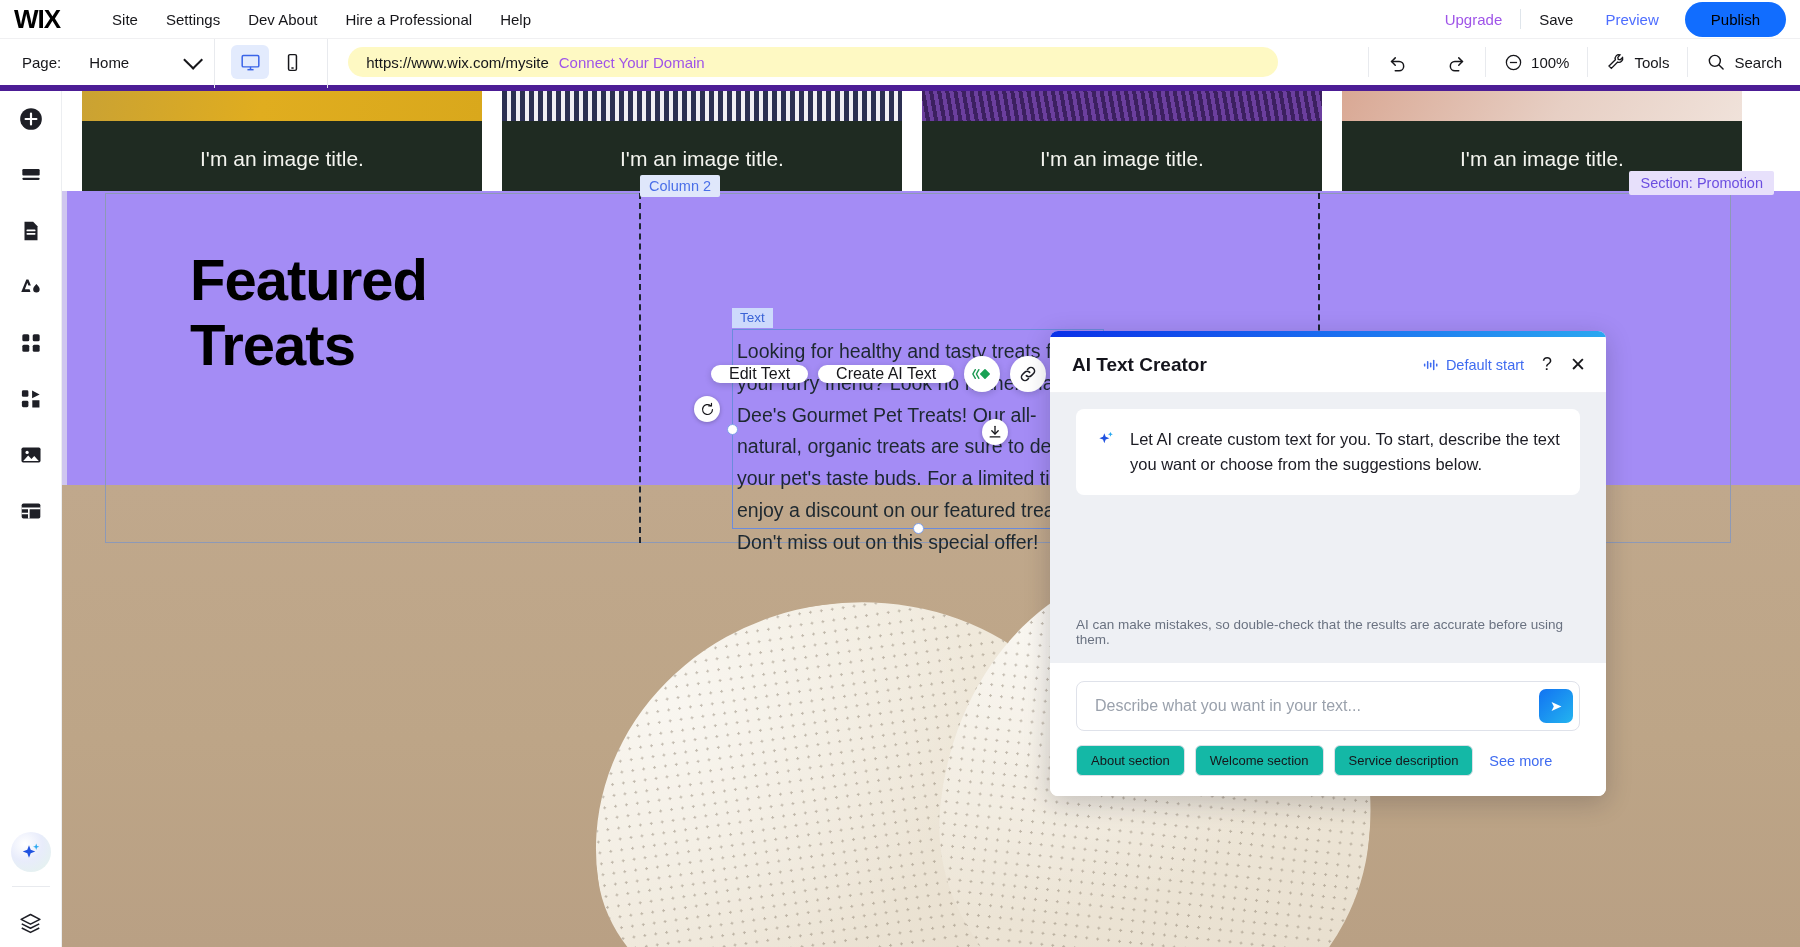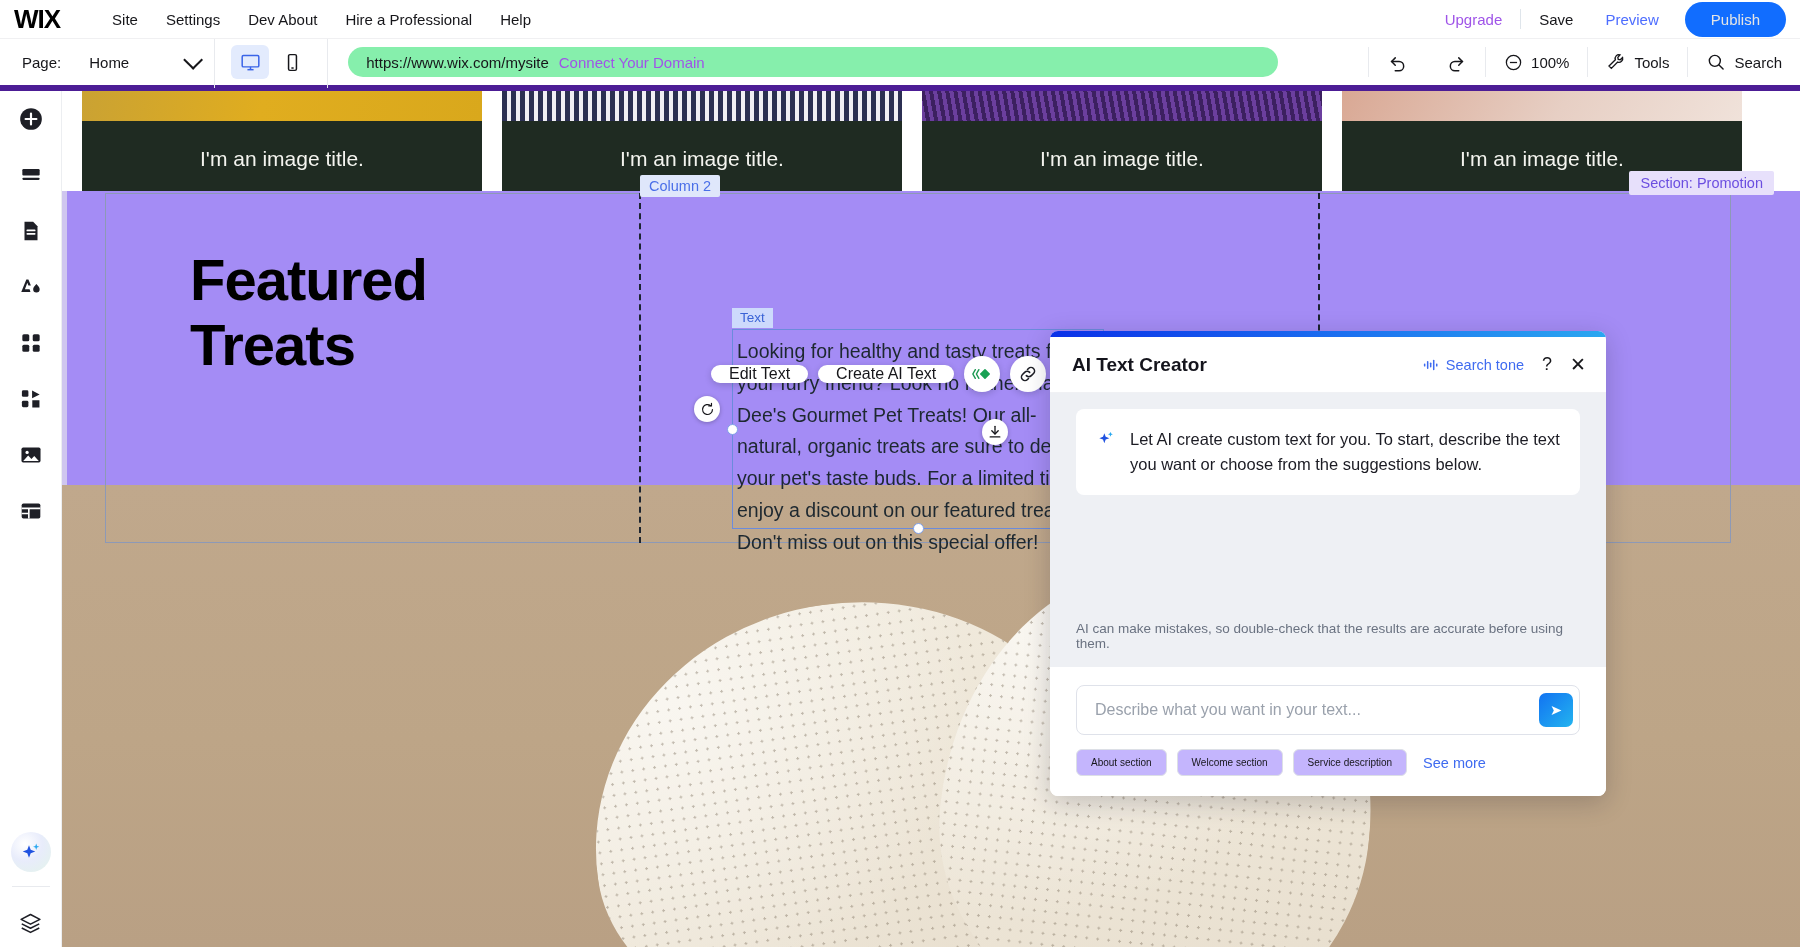--- a/index.html
+++ b/index.html
@@ -28,21 +28,21 @@
   }
   .topbar-right {
     margin-left: auto; display: flex; align-items: center; gap: 0px;
     padding-right: 14px;
   }
   .link-upgrade { font-size: 15px; color: #9f54e8; padding: 6px 16px; }
   .tb-sep { width: 1px; height: 20px; background: #dfe5eb; margin: 0 2px; }
   .link-save { font-size: 15px; color: #16161a; padding: 6px 16px; }
   .link-preview { font-size: 15px; color: #4d6dff; padding: 6px 16px; }
   .btn-publish {
-    background: #116dff; color: #e5e5e5; font-size: 15px;
+    background: #116dff; color: #000000; font-size: 15px;
     border-radius: 22px; padding: 9px 26px; margin-left: 10px;
     border: none; font-family: "Liberation Sans", sans-serif;
   }
 
   
   .toolbar2 {
     position: absolute; top: 39px; left: 0; width: 1800px; height: 52px;
     background: #fff; display: flex; align-items: center;
     border-bottom: 6px solid #4c1d95; z-index: 39;
   }
@@ -54,21 +54,21 @@
     transform: rotate(45deg) translateY(-3px);
   }
   .tb2-divider { width: 1px; height: 52px; background: #e8eaee; margin: 0 16px; }
   .view-toggle { display: flex; align-items: center; gap: 4px; }
   .vt-btn {
     width: 38px; height: 34px; border-radius: 6px;
     display: flex; align-items: center; justify-content: center;
   }
   .vt-btn.active { background: #e3ebfd; }
   .urlbar {
-    flex: 0 0 auto; width: 930px; height: 30px; background: #86efac;
+    flex: 0 0 auto; width: 930px; height: 30px; background: #fef9c3;
     border-radius: 16px; display: flex; align-items: center;
     padding: 0 18px; margin-left: 4px;
   }
   .url-text { font-size: 15px; color: #16161a; }
   .url-connect { font-size: 15px; color: #9f54e8; margin-left: 10px; }
   .tb2-right { margin-left: auto; display: flex; align-items: center; height: 52px; padding-left: 28px; }
   .tb2-cell {
     display: flex; align-items: center; gap: 8px; height: 52px;
     padding: 0 18px; font-size: 15px; color: #16161a;
   }
@@ -260,21 +260,21 @@
   }
   .ai-input::placeholder { color: #9aa1ac; }
   .send-btn {
     width: 34px; height: 34px; border-radius: 7px;
     background: linear-gradient(135deg,#1273f2 0%,#23b4ef 100%);
     display: flex; align-items: center; justify-content: center; border: none;
   }
   .chips { display: flex; align-items: center; gap: 10px; margin-top: 14px; }
   .chip {
     border: 1px solid #dcdfe6; border-radius: 6px; padding: 7px 14px;
-    font-size: 10px; color: #16161a; background: #c4b5fd; white-space: nowrap;
+    font-size: 13px; color: #16161a; background: #14b8a6; white-space: nowrap;
     font-family: "Liberation Sans", sans-serif;
   }
   .see-more { font-size: 14.5px; color: #3f6bf0; margin-left: 6px; }
 
   svg { display: block; }
 </style>
 </head>
 <body>
 
 <div class="app">
@@ -545,21 +545,21 @@
       <div class="ai-title">AI Text Creator</div>
       <div class="ai-head-right">
         <div class="tone-link">
           <svg width="16" height="14" viewBox="0 0 18 14">
             <rect x="1" y="5.2" width="1.7" height="3.6" rx=".8" fill="#3f6bf0"></rect>
             <rect x="4.4" y="2.6" width="1.7" height="8.8" rx=".8" fill="#3f6bf0"></rect>
             <rect x="7.8" y="4.2" width="1.7" height="5.6" rx=".8" fill="#3f6bf0"></rect>
             <rect x="11.2" y="1.2" width="1.7" height="11.6" rx=".8" fill="#3f6bf0"></rect>
             <rect x="14.6" y="5.2" width="1.7" height="3.6" rx=".8" fill="#3f6bf0"></rect>
           </svg>
-          <span>Search tone</span>
+          <span>Default start</span>
         </div>
         <div class="ai-help">?</div>
         <div class="ai-close">✕</div>
       </div>
     </div>
 
     <div class="ai-body">
       <div class="ai-msg">
         <svg width="20" height="20" viewBox="0 0 24 24" style="flex:0 0 auto;margin-top:2px">
           <path d="M10 5l1.6 4.4L16 11l-4.4 1.6L10 17l-1.6-4.4L4 11l4.4-1.6z" fill="#2052e0"></path>

